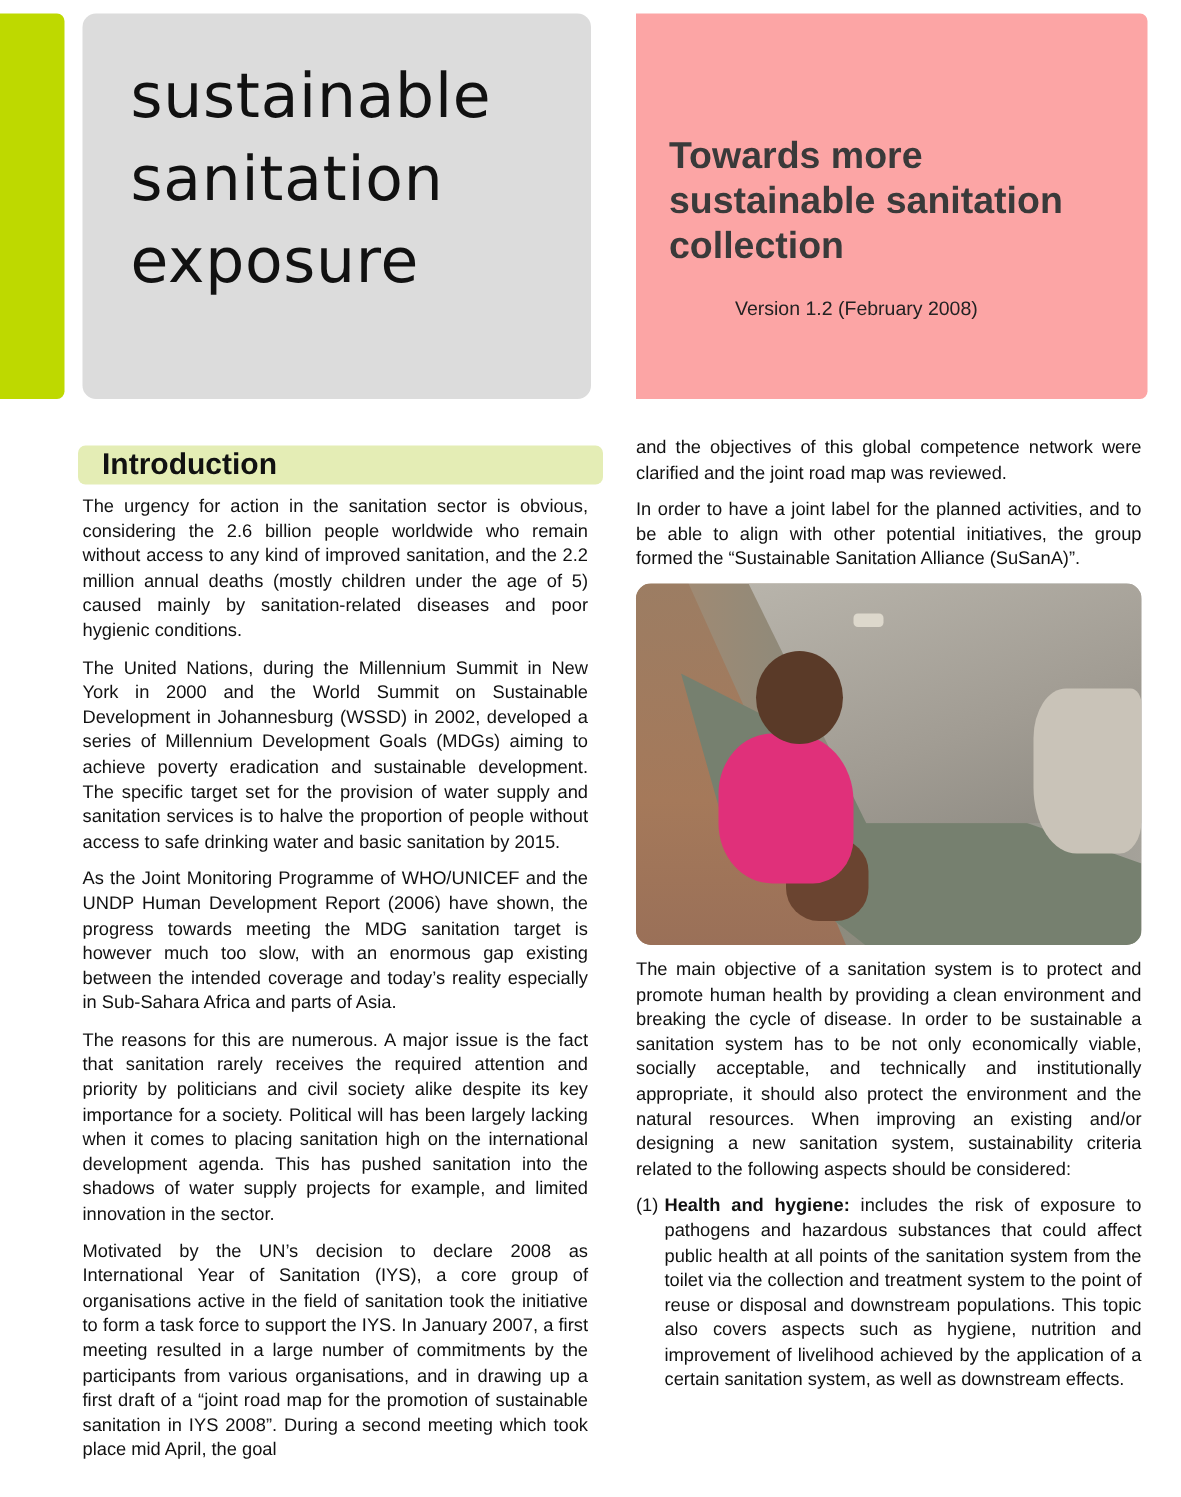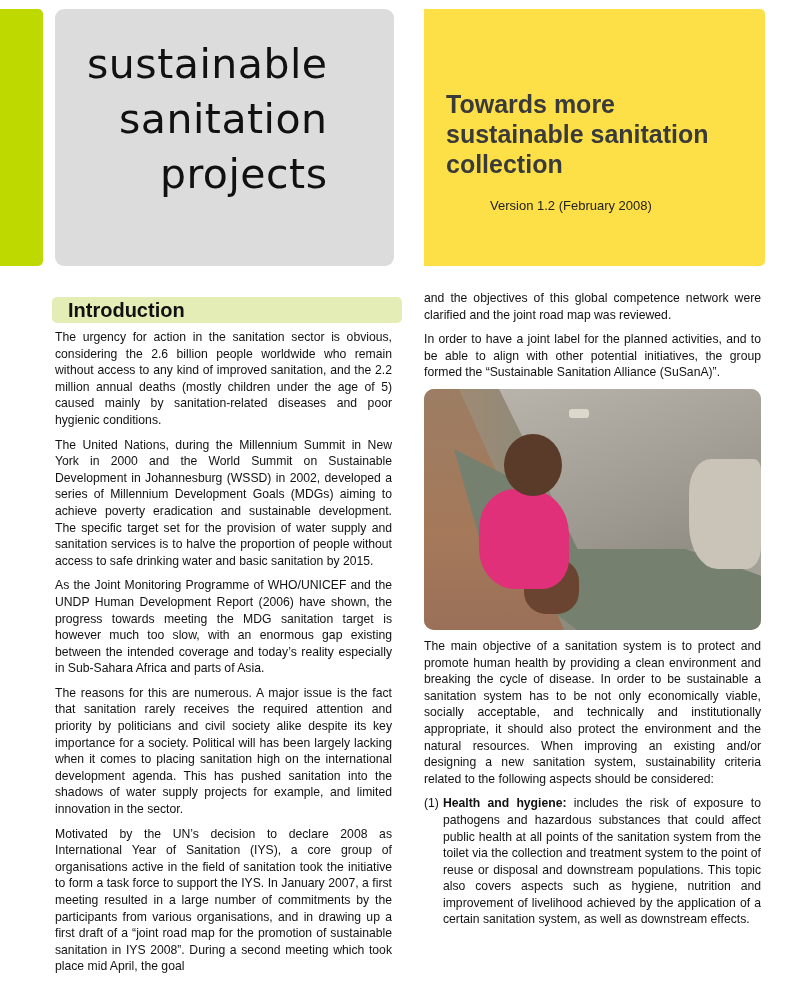--- a/index.html
+++ b/index.html
@@ -13,26 +13,26 @@
       position: absolute; left: 0; top: 9px; width: 43px; height: 257px;
       background: #bed900; border-radius: 0 5px 5px 0;
     }
     .logo-box {
       position: absolute; left: 55px; top: 9px; width: 339px; height: 257px;
       background: #dcdcdc; border-radius: 9px;
     }
     .logo-text {
       position: absolute; left: 32px; top: 28px;
       font-family: "DejaVu Sans", sans-serif; font-size: 41px; line-height: 55px;
-      color: #111; letter-spacing: 0.5px; text-align: right;
+      color: #111; letter-spacing: 0.5px;
     }
     .logo-text div { white-space: nowrap; }
     .title-box {
       position: absolute; left: 424px; top: 9px; width: 341px; height: 257px;
-      background: #fde047; border-radius: 0 5px 5px 0;
+      background: #fca5a5; border-radius: 0 5px 5px 0;
     }
     .title-text {
       position: absolute; left: 22px; top: 80px;
       font-weight: bold; font-size: 25px; line-height: 30px; color: #3a3a3a;
     }
     .title-text div { white-space: nowrap; }
     .version {
       position: absolute; left: 22px; top: 189px; font-size: 13px; color: #222; margin-left: 44px;
     }
     .col {
@@ -94,21 +94,21 @@
   </style>
 </head>
 <body>
 
 <div class="green-strip"></div>
 
 <div class="logo-box">
   <div class="logo-text">
     <div>sustainable</div>
     <div>sanitation</div>
-    <div>projects</div>
+    <div>exposure</div>
   </div>
 </div>
 
 <div class="title-box">
   <div class="title-text">
     <div>Towards more</div>
     <div>sustainable sanitation</div>
     <div>collection</div>
   </div>
   <div class="version">Version 1.2 (February 2008)</div>

